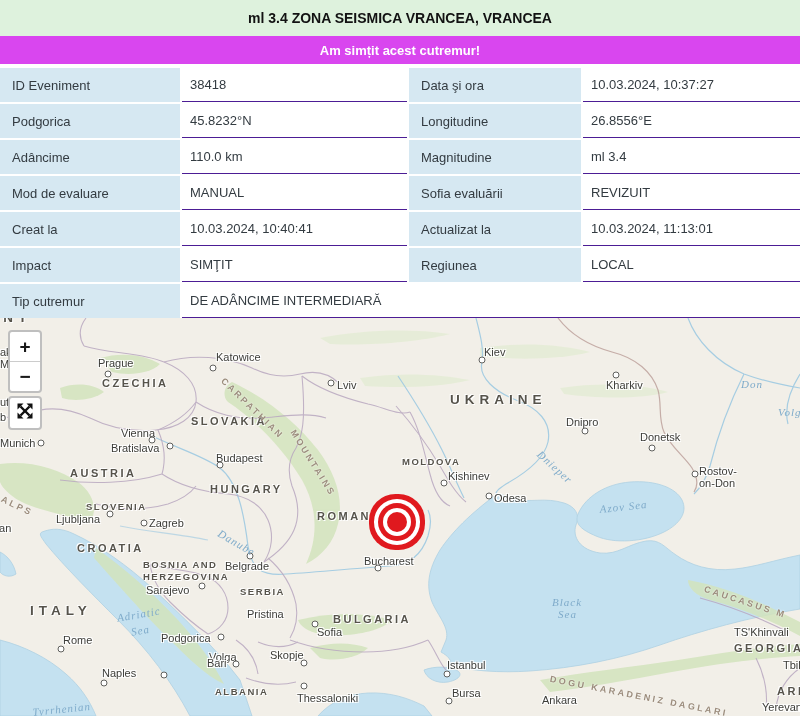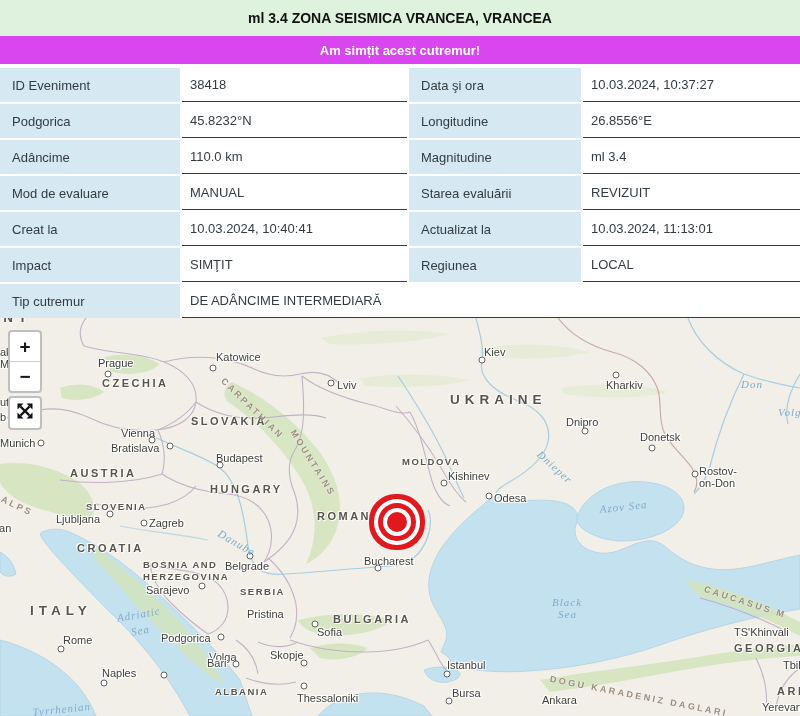--- a/index.html
+++ b/index.html
@@ -61,21 +61,21 @@
     <div class="cell cl">Podgorica</div>
     <div class="cell cv">45.8232°N</div>
     <div class="cell cl">Longitudine</div>
     <div class="cell cv">26.8556°E</div>
     <div class="cell cl">Adâncime</div>
     <div class="cell cv">110.0 km</div>
     <div class="cell cl">Magnitudine</div>
     <div class="cell cv">ml 3.4</div>
     <div class="cell cl">Mod de evaluare</div>
     <div class="cell cv">MANUAL</div>
-    <div class="cell cl">Starea evaluării</div>
+    <div class="cell cl">Sofia evaluării</div>
     <div class="cell cv">REVIZUIT</div>
     <div class="cell cl">Creat la</div>
     <div class="cell cv">10.03.2024, 10:40:41</div>
     <div class="cell cl">Actualizat la</div>
     <div class="cell cv">10.03.2024, 11:13:01</div>
     <div class="cell cl">Impact</div>
     <div class="cell cv">SIMŢIT</div>
     <div class="cell cl">Regiunea</div>
     <div class="cell cv">LOCAL</div>
     <div class="cell cl">Tip cutremur</div>

